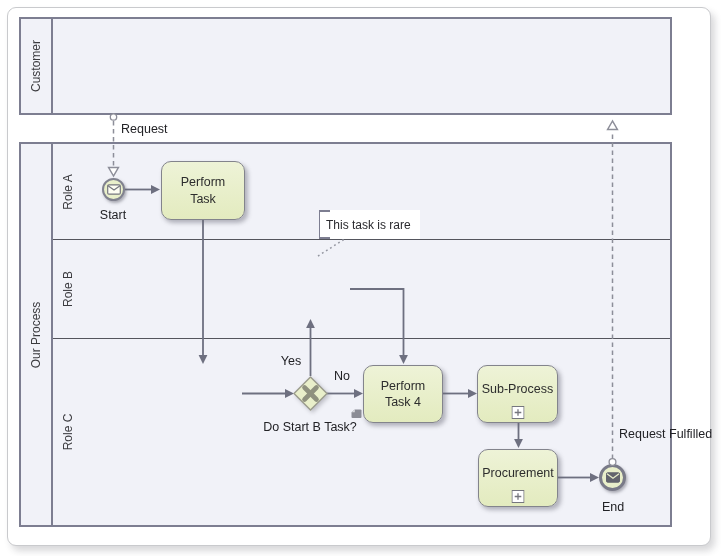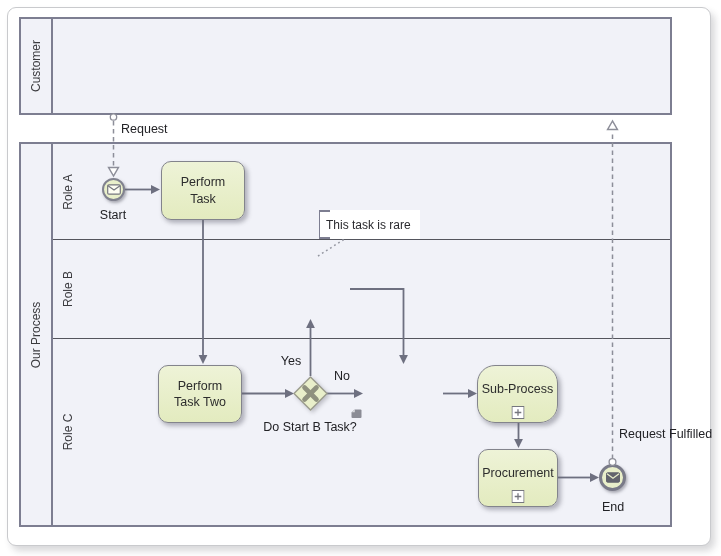--- a/index.html
+++ b/index.html
@@ -145,26 +145,26 @@
       <path d="M1,1.8 L7,6 L13,1.8" fill="none" stroke="#76777f" stroke-width="1.2"></path>
     </svg>
   </div>
   <div class="flabel centered" style="left:88px; top:208px; width:50px;">Start</div>
 
   <div class="task t-narrow" style="left:161px; top:161px; width:84px; height:59px;">
     <span class="lbl">Perform Task</span>
   </div>
 
 
-  <div class="task t-narrow" style="left:158px; top:365px; width:84px; height:58px;">
-    <span class="lbl">Perform Task Two</span>
-  </div>
-
-
-  <div class="task t-wide" style="left:477px; top:365px; width:81px; height:58px;border-radius:18px;">
+
+  <div class="task t-narrow" style="left:363px; top:365px; width:80px; height:58px;">
+    <span class="lbl">Perform Task 4</span>
+  </div>
+
+  <div class="task t-wide" style="left:477px; top:365px; width:81px; height:58px;">
     <span class="lbl" style="margin-bottom:10px;">Sub-Process</span>
     <span class="marker-box">
       <svg width="13" height="13">
           <rect x="0.5" y="0.5" width="12" height="12" fill="#ffffff" stroke="#75767e"></rect>
           <line x1="3.2" y1="6.5" x2="9.8" y2="6.5" stroke="#75767e" stroke-width="1.3"></line>
           <line x1="6.5" y1="3.2" x2="6.5" y2="9.8" stroke="#75767e" stroke-width="1.3"></line>
         </svg>
     </span>
   </div>
 

